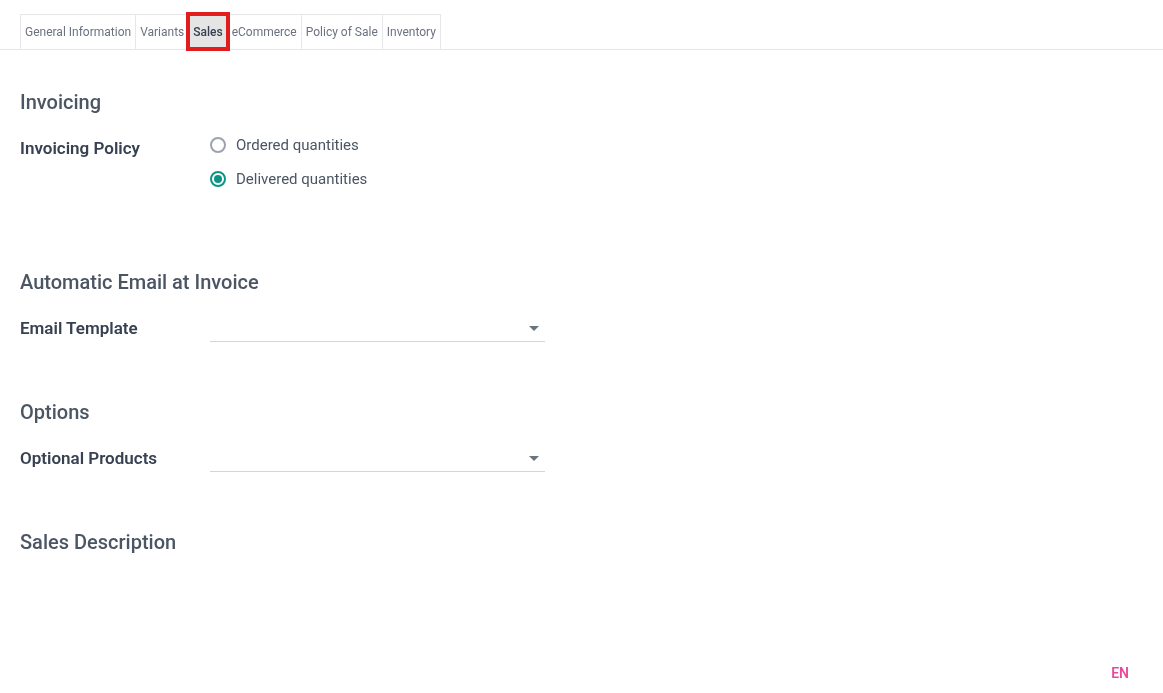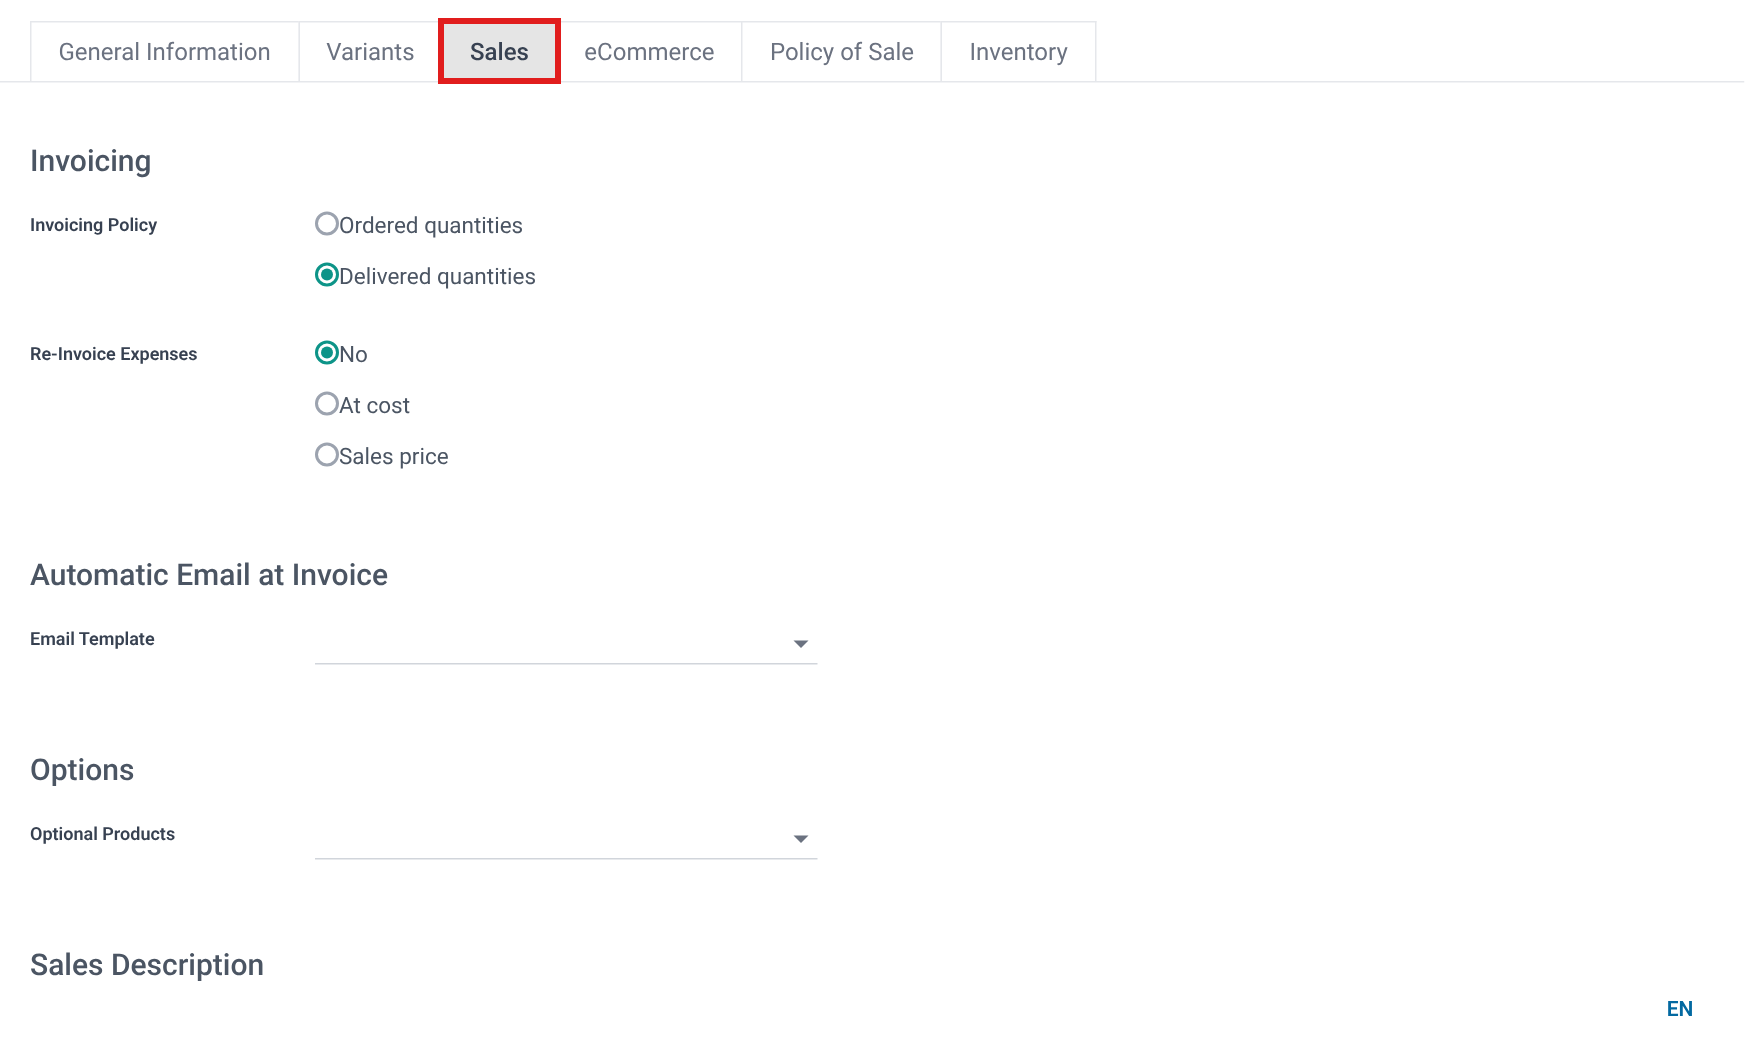--- a/index.html
+++ b/index.html
@@ -16,27 +16,27 @@
       height: 693px;
       overflow: hidden;
     }
     .tabs {
       display: flex;
       border-bottom: 1px solid #e5e7eb;
       padding-left: 20px;
       padding-top: 14px;
     }
     .tab {
-      padding: 10px 18px;
+      padding: 10px 4px;
       border: 1px solid #e5e7eb;
       border-bottom: none;
       background: #ffffff;
       color: #6b7280;
       cursor: pointer;
-      font-size: 16px;
+      font-size: 12px;
       margin-right: -1px;
       position: relative;
     }
     .tab.active {
       color: #374151;
       font-weight: 500;
       background: #e5e5e5;
       z-index: 2;
     }
     .tab.highlighted {
@@ -62,34 +62,35 @@
     }
     .field-row {
       display: flex;
       align-items: flex-start;
       margin-bottom: 10px;
     }
     .field-label {
       flex: 0 0 190px;
       font-weight: 600;
       color: #374151;
-      font-size: 12px;
+      font-size: 17px;
       padding-top: 2px;
     }
     .field-value {
       flex: 1;
     }
     .radio-group {
       display: flex;
       flex-direction: column;
       gap: 16px;
     }
     .radio-option {
       display: flex;
-      align-items: flex-start;
+      align-items: center;
+      gap: 10px;
       cursor: pointer;
     }
     .radio-circle {
       width: 16px;
       height: 16px;
       border: 2px solid #9ca3af;
       border-radius: 50%;
       display: flex;
       align-items: center;
       justify-content: center;
@@ -135,21 +136,21 @@
       border-right: 5px solid transparent;
       border-top: 5px solid #6b7280;
     }
     .spacer-large {
       height: 48px;
     }
     .lang-indicator {
       position: absolute;
       right: 34px;
       bottom: 12px;
-      color: #0369a1;
+      color: #ec4899;
       font-weight: 600;
       font-size: 14px;
       cursor: pointer;
     }
     .page-wrap {
       position: relative;
       width: 1163px;
       height: 693px;
     }
   </style>
@@ -184,41 +185,20 @@
                   <span class="radio-dot"></span>
                 </span>
               <span class="radio-label">Delivered quantities</span>
             </label>
           </div>
         </div>
       </div>
 
       <div style="height:24px"></div>
 
-      <div class="field-row">
-        <div class="field-label">Re-Invoice Expenses</div>
-        <div class="field-value">
-          <div class="radio-group">
-            <label class="radio-option">
-              <span class="radio-circle checked">
-                  <span class="radio-dot"></span>
-                </span>
-              <span class="radio-label">No</span>
-            </label>
-            <label class="radio-option">
-              <span class="radio-circle"></span>
-              <span class="radio-label">At cost</span>
-            </label>
-            <label class="radio-option">
-              <span class="radio-circle"></span>
-              <span class="radio-label">Sales price</span>
-            </label>
-          </div>
-        </div>
-      </div>
 
       <div class="spacer-large"></div>
 
       <div class="section-title">Automatic Email at Invoice</div>
       <div class="field-row">
         <div class="field-label">Email Template</div>
         <div class="field-value">
           <div class="dropdown-field">
             <span class="dropdown-caret"></span>
           </div>

